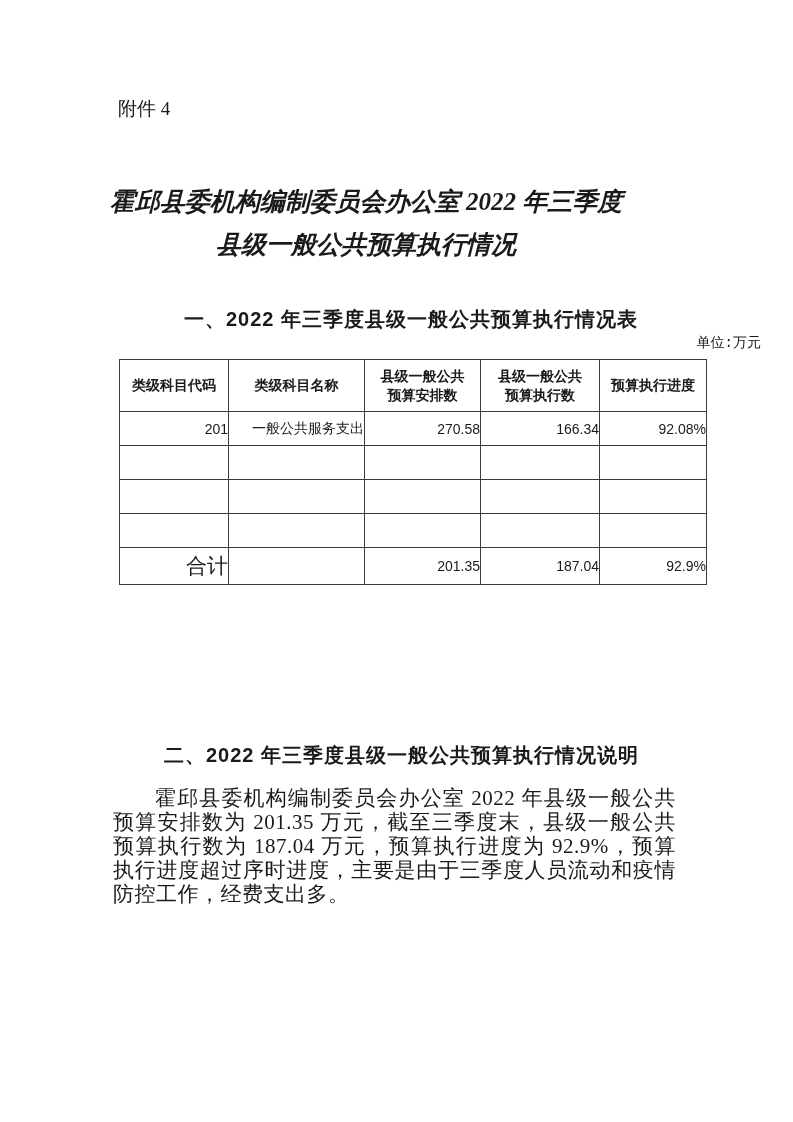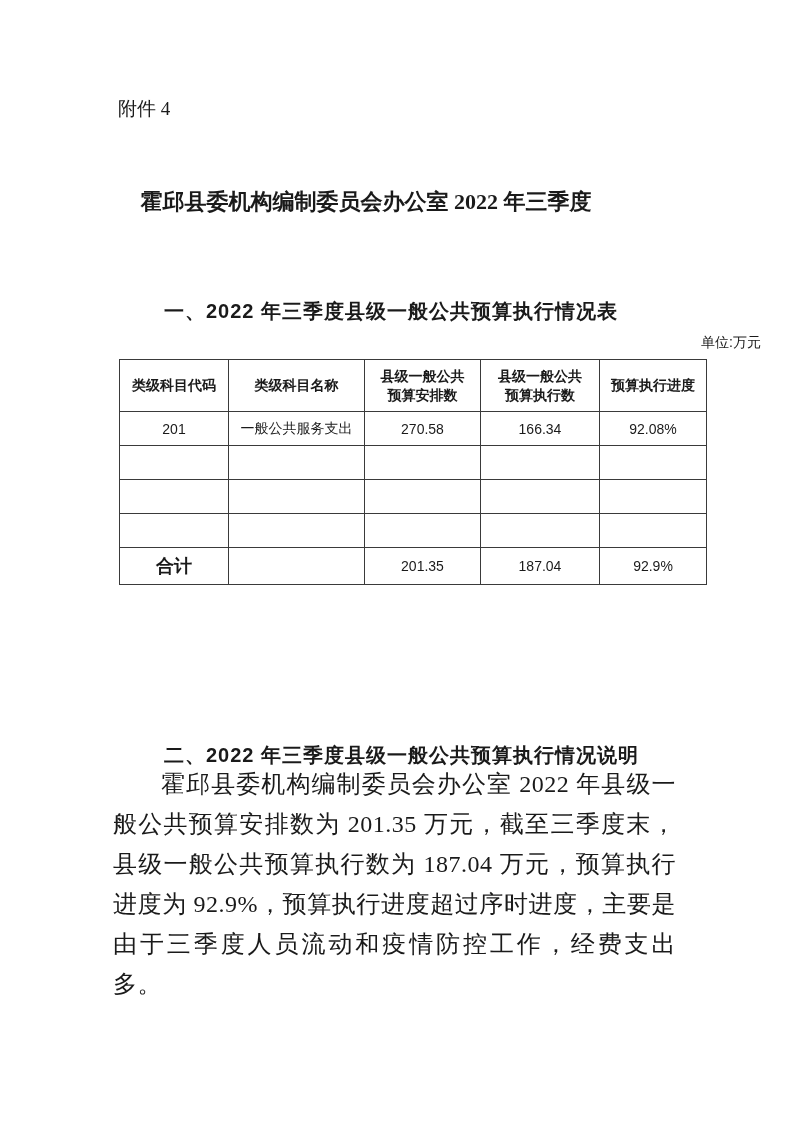--- a/index.html
+++ b/index.html
@@ -20,40 +20,41 @@
     font-size: 19px;
     line-height: 27px;
   }
   .doc-title {
     position: absolute;
     left: 0;
     top: 180px;
     width: 732px;
     text-align: center;
     font-weight: bold;
-    font-size: 22px;
+    font-size: 25px;
     line-height: 43px;
     font-family: "Liberation Serif", "DejaVu Serif", serif;
+    font-style: italic;
   }
   .section-heading {
     position: absolute;
     left: 164px;
     font-size: 20px;
     font-weight: bold;
     font-family: "Liberation Sans", "DejaVu Sans", sans-serif;
     letter-spacing: 1px;
   }
-  .s1-heading { top: 298px; }
+  .s1-heading { top: 306px; margin-left: 20px; }
   .s2-heading { top: 742px; }
   .unit-note {
     position: absolute;
     right: 76px;
     top: 334px;
     font-size: 14px;
-    font-family: Liberation Sans, sans-serif;
+    font-family: Liberation Mono, monospace;
   }
   table.budget {
     position: absolute;
     left: 119px;
     top: 359px;
     width: 587px;
     border-collapse: collapse;
     table-layout: fixed;
   }
   table.budget th, table.budget td {
@@ -74,52 +75,54 @@
     font-weight: bold;
     font-size: 14px;
     line-height: 19px;
     white-space: pre-line;
   }
   table.budget tbody tr { height: 34px; }
   table.budget tbody tr.total-row { height: 37px; }
   table.budget td {
     font-family: "Liberation Sans", "DejaVu Sans", sans-serif;
     font-size: 14px;
+    text-align: right;
   }
   table.budget td.name-col {
     font-family: "Liberation Serif", "DejaVu Serif", serif;
     font-size: 14px;
   }
   table.budget tr.total-row td.total-label {
     font-family: "Liberation Sans", "DejaVu Sans", sans-serif;
-    font-weight: bold;
-    font-size: 18px;
+    font-weight: normal;
+    font-size: 21px;
   }
   .notes-paragraph {
     position: absolute;
     left: 113px;
-    top: 764px;
+    top: 786px;
     width: 563px;
-    font-size: 24px;
-    line-height: 40px;
+    font-size: 21px;
+    line-height: 24px;
     text-align: justify;
     text-indent: 2em;
     font-family: "Liberation Serif", "DejaVu Serif", serif;
     letter-spacing: 0.5px;
   }
 </style>
 </head>
 <body>
 
 <div class="page">
 
   <div class="attachment">附件 4</div>
 
   <div class="doc-title">
     <div>霍邱县委机构编制委员会办公室 2022 年三季度</div>
+    <div>县级一般公共预算执行情况</div>
   </div>
 
   <div class="section-heading s1-heading">一、2022 年三季度县级一般公共预算执行情况表</div>
 
   <div class="unit-note">单位:万元</div>
 
   <table class="budget">
     <colgroup>
       <col class="c1">
         <col class="c2">

